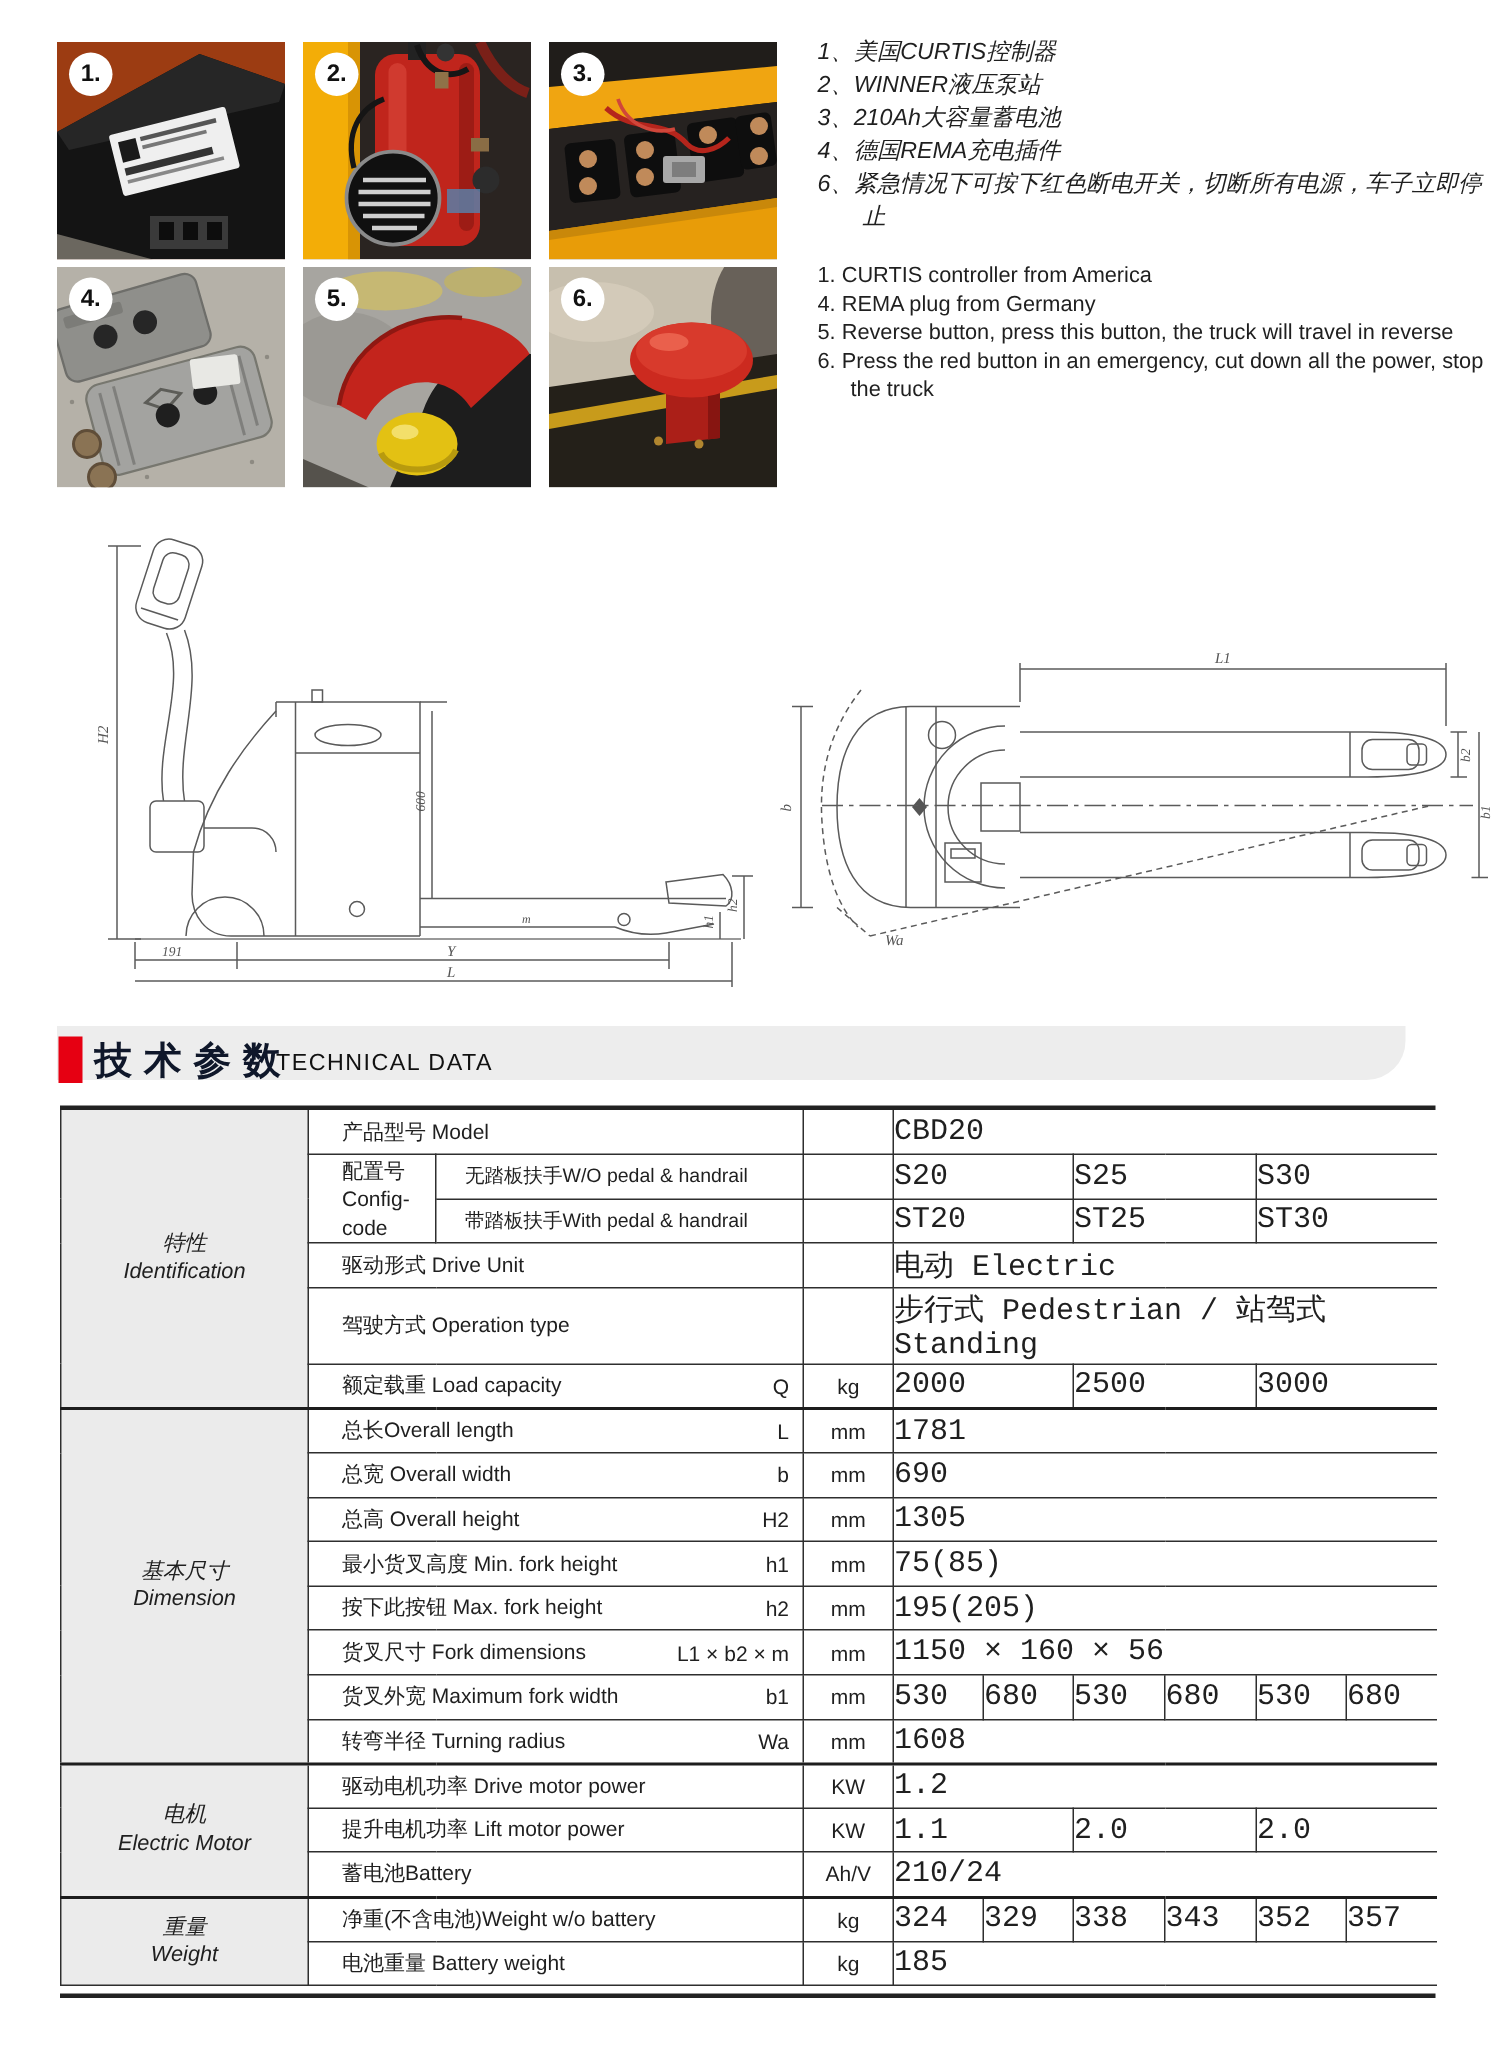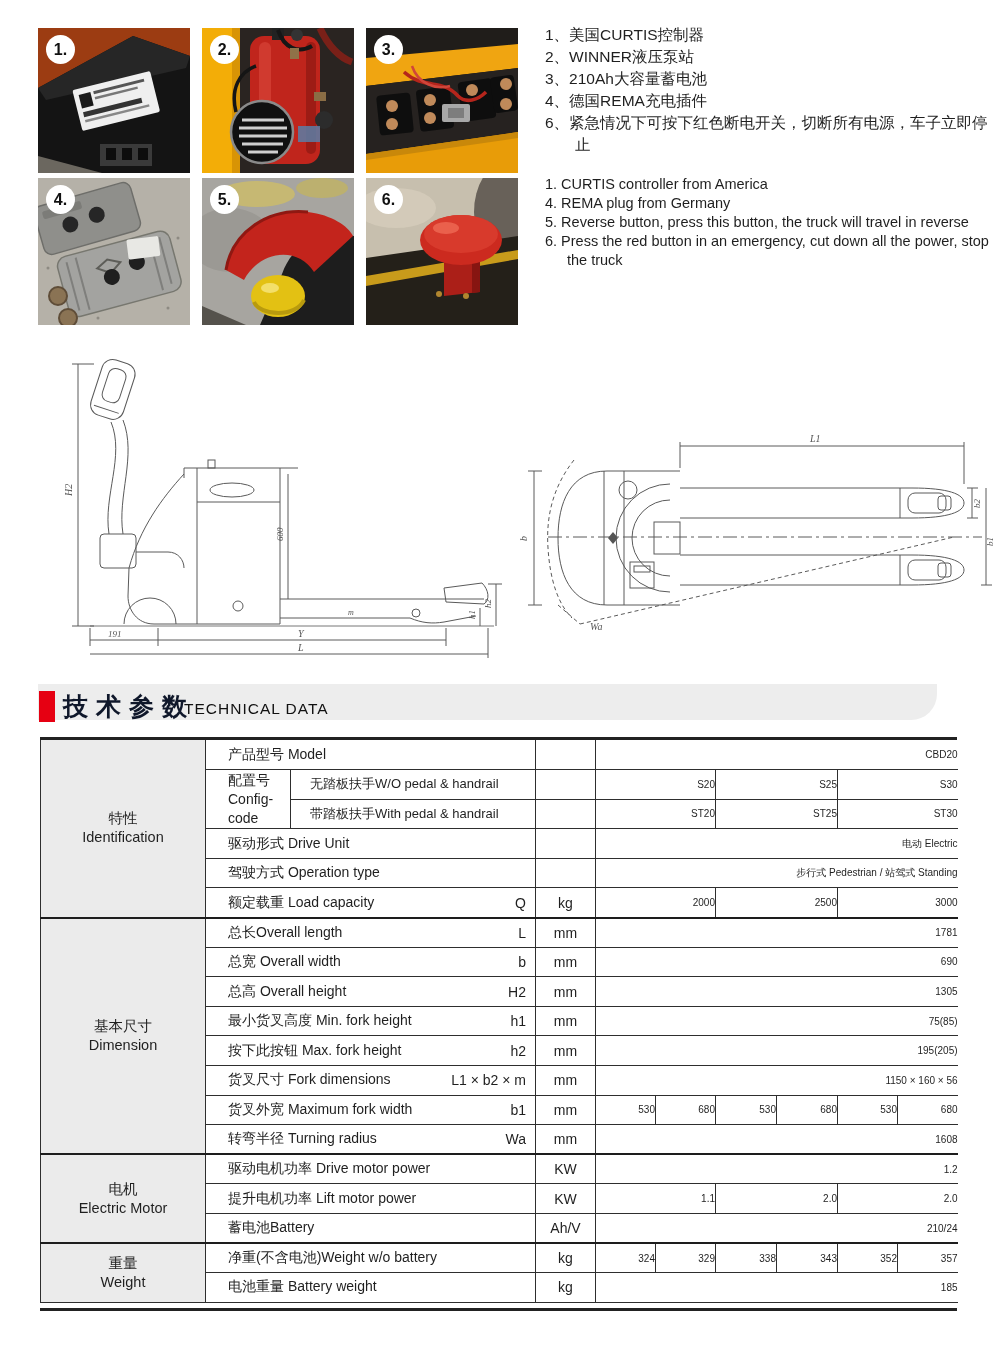--- a/index.html
+++ b/index.html
@@ -9,21 +9,21 @@
 
   
   .photo { position:absolute; width:152px; height:145px; overflow:hidden; }
   .photo svg { display:block; width:100%; height:100%; }
   .badge { position:absolute; top:7px; left:8px; width:29px; height:29px; border-radius:50%;
            background:#fff; display:flex; align-items:center; justify-content:center;
            font-weight:bold; font-size:16px; color:#111; }
 
   
   .feat { position:absolute; left:545px; width:455px; list-style:none; }
-  .feat-cn { top:24px; font-size:15.5px; line-height:22px; }
+  .feat-cn { top:24px; font-size:15.5px; line-height:22px;font-style:italic; }
   .feat-cn li { padding-left:30px; text-indent:-30px; }
   .feat-en { top:175px; font-size:14.5px; line-height:19px; }
   .feat-en li { padding-left:22px; text-indent:-22px; }
 
   
   .drawing { position:absolute; }
   .drawing svg { display:block; }
   .dim { font-family:"Liberation Serif","DejaVu Serif",serif; font-style:italic; fill:#555; }
 
   
@@ -35,29 +35,29 @@
   .t-en { position:absolute; left:184px; top:700px; font-size:15.5px; letter-spacing:1px; color:#111; }
 
   
   .tablewrap { position:absolute; left:40px; top:737px; width:917px;
                border-top:3px solid #222; border-bottom:3px solid #222; padding-bottom:5px; }
   table { border-collapse:collapse; width:917px; table-layout:fixed; }
   td { border:1.3px solid #2e2e2e; height:29.6px; font-size:14px; vertical-align:middle; }
   tr:first-child td { border-top:none; }
   tr.sec td { border-top:2.8px solid #1d1d1d; }
   td.end { border-right:none; }
-  td.cat { background:#ebebeb; text-align:center; border-left:1.6px solid #2e2e2e; font-size:14.5px; }
+  td.cat { background:#ebebeb; text-align:center; border-left:1.6px solid #2e2e2e; font-size:14.5px;font-style:italic; }
   td.cat .cat-cn { line-height:1.3; }
   td.cat .cat-en { line-height:1.3; }
   td.labA { padding-left:22px; font-size:14px; line-height:1.35; }
   td.lab { position:relative; padding-left:22px; padding-right:65px; font-size:14px; }
   td.lab .sym { position:absolute; right:9px; top:50%; transform:translateY(-50%); white-space:nowrap; }
   td.sub { padding-left:19px; font-size:13px; }
   td.unit { text-align:center; font-size:14px; }
-  td.val { text-align:right; font-size:10px; }
+  td.val { text-align:left; font-size:20px;font-family:Liberation Mono, monospace; }
 </style>
 </head>
 <body>
 
 <div class="page">
 
   <div class="photo" style="left:38px; top:28px;">
     <svg viewBox="0 0 152 145" preserveAspectRatio="none">
       <rect width="152" height="145" fill="#9c3c12"></rect>
       <polygon points="0,60 95,8 152,28 152,145 0,145" fill="#141414"></polygon>

